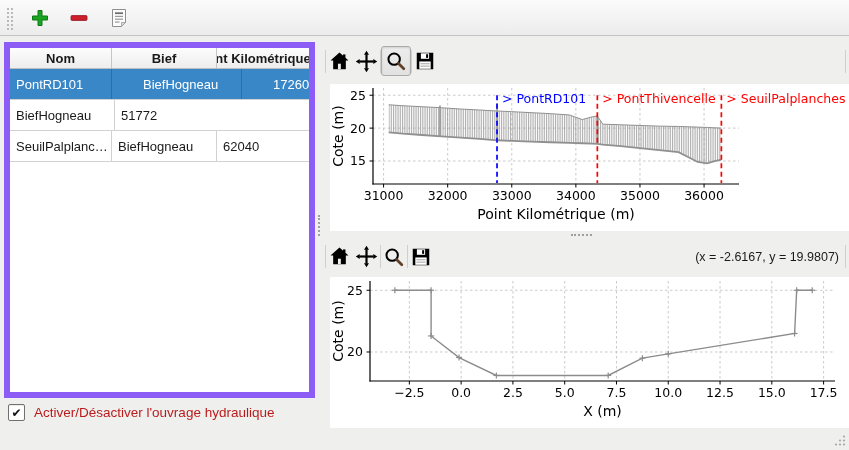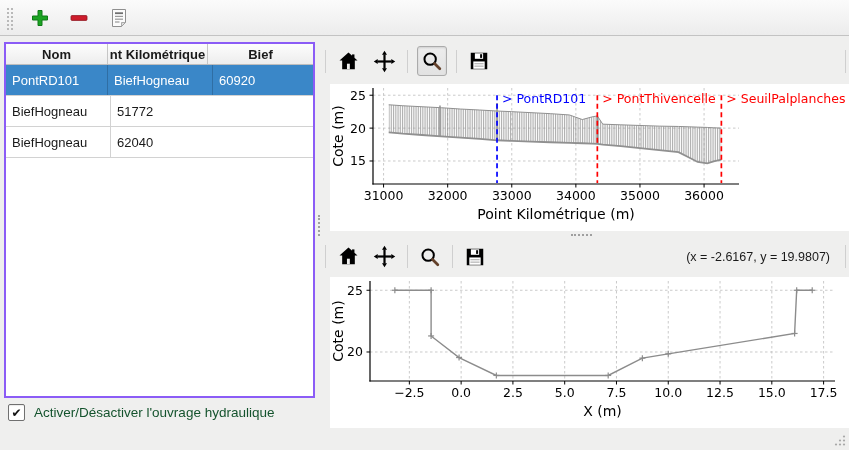--- a/index.html
+++ b/index.html
@@ -10,47 +10,47 @@
   .toolbar-main{position:absolute;left:0;top:0;right:0;height:36px;
     background:linear-gradient(#fbfbfb,#ececec);border-bottom:1px solid #c3c3c3;
     display:flex;align-items:center;gap:15px;padding-left:5px;box-sizing:border-box;}
   .drag-handle{width:8px;height:24px;
     background-image:radial-gradient(#b9b9b9 1px,transparent 1.2px);
     background-size:4px 4px;background-position:1px 1px;}
   .tb-btn{background:transparent;border:none;padding:2px;display:flex;align-items:center;justify-content:center;cursor:default;}
 
   
   .tbl{position:absolute;left:4px;top:42px;width:311px;height:356px;background:#fff;
-       border:2px solid #8b5cf6;box-sizing:border-box;font-size:13px;color:#1a1a1a;}
+       border:6px solid #8b5cf6;box-sizing:border-box;font-size:13px;color:#1a1a1a;}
   .tbl-header{display:flex;height:20px;background:linear-gradient(#fdfdfd,#ededed);
       border-bottom:1px solid #bdbdbd;font-weight:bold;}
   .th{display:flex;align-items:center;justify-content:center;box-sizing:border-box;
       border-right:1px solid #c6c6c6;overflow:hidden;white-space:nowrap;}
   .th:last-child{border-right:none;}
   .tbl-row{display:flex;height:30px;border-bottom:1px solid #d2d2d2;}
   .td{display:flex;align-items:center;box-sizing:border-box;padding-left:6px;
       border-right:1px solid #d2d2d2;overflow:hidden;white-space:nowrap;}
   .td:last-child{border-right:none;}
-  .tbl-row.selected{color:#fff;}
+  .tbl-row.selected{color:#fff;gap:25px;}
   .tbl-row.selected .td{border-right-color:rgba(0,0,0,0.18);}
   .c0{width:102px;}.c1{width:105px;}.c2{flex:1;}
 
   
   .checkbox-row{position:absolute;left:8px;top:404px;display:flex;align-items:center;gap:9px;}
   .cb{width:15px;height:15px;background:#fff;border:1px solid #707070;border-radius:2px;
       display:flex;align-items:center;justify-content:center;font-size:12px;color:#111;
       box-shadow:inset 0 1px 1px rgba(0,0,0,.08);}
-  .cb-label{font-size:13.5px;color:#14532d;}
+  .cb-label{font-size:13.5px;color:#b91c1c;}
 
   
   .dots-v{position:absolute;left:318px;top:215px;height:21px;width:0;border-left:2px dotted #9f9f9f;}
   .dots-h{position:absolute;left:571px;top:234px;width:21px;height:0;border-top:2px dotted #9f9f9f;}
 
   
-  .plot-toolbar{position:absolute;display:flex;align-items:center;gap:9px;left:325px;right:0;text-align:right;}
+  .plot-toolbar{position:absolute;display:flex;align-items:center;left:325px;right:0;text-align:right;}
   .pt1{top:40px;height:42px;}
   .pt2{top:238px;height:37px;}
   .sep{width:1px;height:23px;background:#cfcfcf;}
   .pt-btn{background:transparent;border:none;padding:2px;display:flex;align-items:center;justify-content:center;}
   .pt-btn.pressed{border:1px solid #ababab;border-radius:3px;background:linear-gradient(#ededed,#e2e2e2);
       box-shadow:inset 0 1px 2px rgba(0,0,0,.12);padding:3px;}
   .coords{margin-left:auto;font-size:12.5px;color:#1a1a1a;padding-right:6px;
       font-family:"Liberation Sans",sans-serif;}
   .canvas{position:absolute;left:330px;width:519px;background:#fff;}
   .cv1{top:84px;height:147px;}
@@ -84,34 +84,35 @@
         <line x1="7" y1="9.4" x2="15" y2="9.4" stroke="#9a9a9a" stroke-width="1.2"></line>
         <line x1="7" y1="12.2" x2="15" y2="12.2" stroke="#9a9a9a" stroke-width="1.2"></line>
         <line x1="7" y1="15" x2="11.5" y2="15" stroke="#9a9a9a" stroke-width="1.2"></line>
       </svg>
     </button>
   </div>
 
   <div class="tbl">
     <div class="tbl-header">
       <div class="th c0">Nom</div>
+      <div class="th c1">Bief</div>
       <div class="th c2">nt Kilométrique</div>
-      <div class="th c1">Bief</div>
     </div>
     <div id="tbl-body">
         <div class="tbl-row selected" style="background: rgb(58, 135, 200);">
     <div class="td c0">PontRD101</div>
     <div class="td c1">BiefHogneau</div>
-    <div class="td c2">60920</div>
+    <div class="td c2">17260</div>
   </div>
         <div class="tbl-row">
     <div class="td c1">BiefHogneau</div>
     <div class="td c2">51772</div>
   </div>
         <div class="tbl-row">
+    <div class="td c0">SeuilPalplanc…</div>
     <div class="td c1">BiefHogneau</div>
     <div class="td c2">62040</div>
   </div>
       </div>
   </div>
 
   <div class="checkbox-row">
     <div class="cb">
       <span>✔</span>
     </div>

